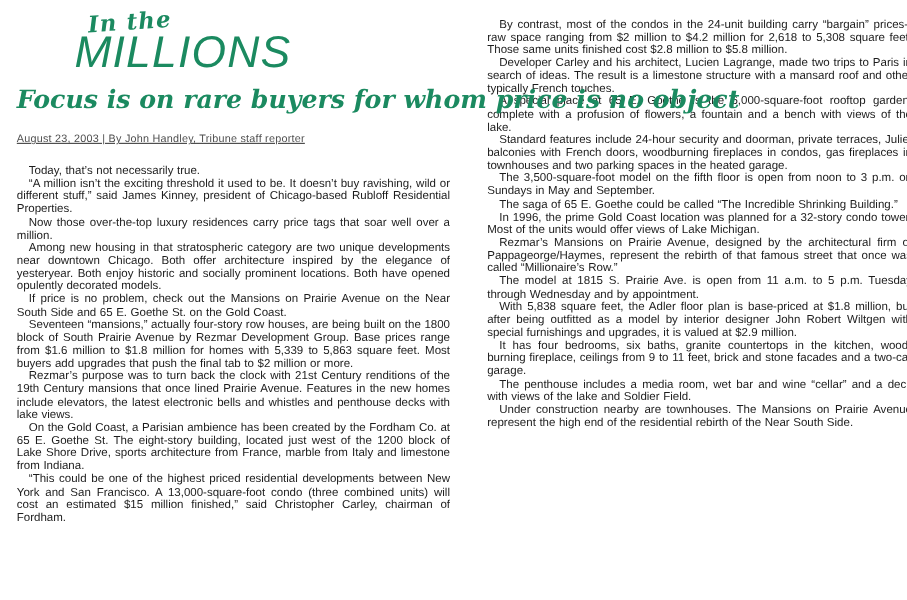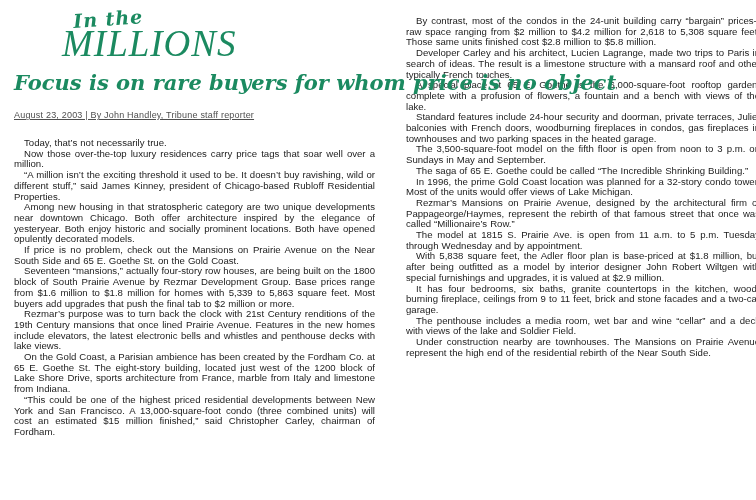--- a/index.html
+++ b/index.html
@@ -31,21 +31,21 @@
     font-weight: bold;
     font-size: 19px;
     color: #1b8a60;
     margin-left: 60px;
     line-height: 1;
     transform: rotate(-4deg);
     transform-origin: left bottom;
     letter-spacing: 1px;
   }
   .title-millions {
-    font-family: Liberation Serif, serif;
+    font-family: Liberation Sans, sans-serif;
     font-style: italic;
     font-size: 37px;
     color: #1b8a60;
     margin-left: 48px;
     margin-top: -6px;
     line-height: 1;
     letter-spacing: 1px;
     white-space: nowrap;
   }
   .subtitle {
@@ -85,22 +85,22 @@
 
   <div class="col-left">
     <div class="masthead">
       <div class="title-inthe">In the</div>
       <div class="title-millions">MILLIONS</div>
       <div class="subtitle">Focus is on rare buyers for whom price is no object</div>
       <div class="byline">August 23, 2003 | By John Handley, Tribune staff reporter</div>
     </div>
     <div class="body-col">
         <p class="body-para">Today, that’s not necessarily true.</p>
+        <p class="body-para">“A million isn’t the exciting threshold it used to be. It doesn’t buy ravishing, wild or different stuff,” said James Kinney, president of Chicago-based Rubloff Residential Properties.</p>
         <p class="body-para">Now those over-the-top luxury residences carry price tags that soar well over a million.</p>
-        <p class="body-para">“A million isn’t the exciting threshold it used to be. It doesn’t buy ravishing, wild or different stuff,” said James Kinney, president of Chicago-based Rubloff Residential Properties.</p>
         <p class="body-para">Among new housing in that stratospheric category are two unique developments near downtown Chicago. Both offer architecture inspired by the elegance of yesteryear. Both enjoy historic and socially prominent locations. Both have opened opulently decorated models.</p>
         <p class="body-para">If price is no problem, check out the Mansions on Prairie Avenue on the Near South Side and 65 E. Goethe St. on the Gold Coast.</p>
         <p class="body-para">Seventeen “mansions,” actually four-story row houses, are being built on the 1800 block of South Prairie Avenue by Rezmar Development Group. Base prices range from $1.6 million to $1.8 million for homes with 5,339 to 5,863 square feet. Most buyers add upgrades that push the final tab to $2 million or more.</p>
         <p class="body-para">Rezmar’s purpose was to turn back the clock with 21st Century renditions of the 19th Century mansions that once lined Prairie Avenue. Features in the new homes include elevators, the latest electronic bells and whistles and penthouse decks with lake views.</p>
         <p class="body-para">On the Gold Coast, a Parisian ambience has been created by the Fordham Co. at 65 E. Goethe St. The eight-story building, located just west of the 1200 block of Lake Shore Drive, sports architecture from France, marble from Italy and limestone from Indiana.</p>
         <p class="body-para">“This could be one of the highest priced residential developments between New York and San Francisco. A 13,000-square-foot condo (three combined units) will cost an estimated $15 million finished,” said Christopher Carley, chairman of Fordham.</p>
       </div>
   </div>
 
   <div class="col-right">

